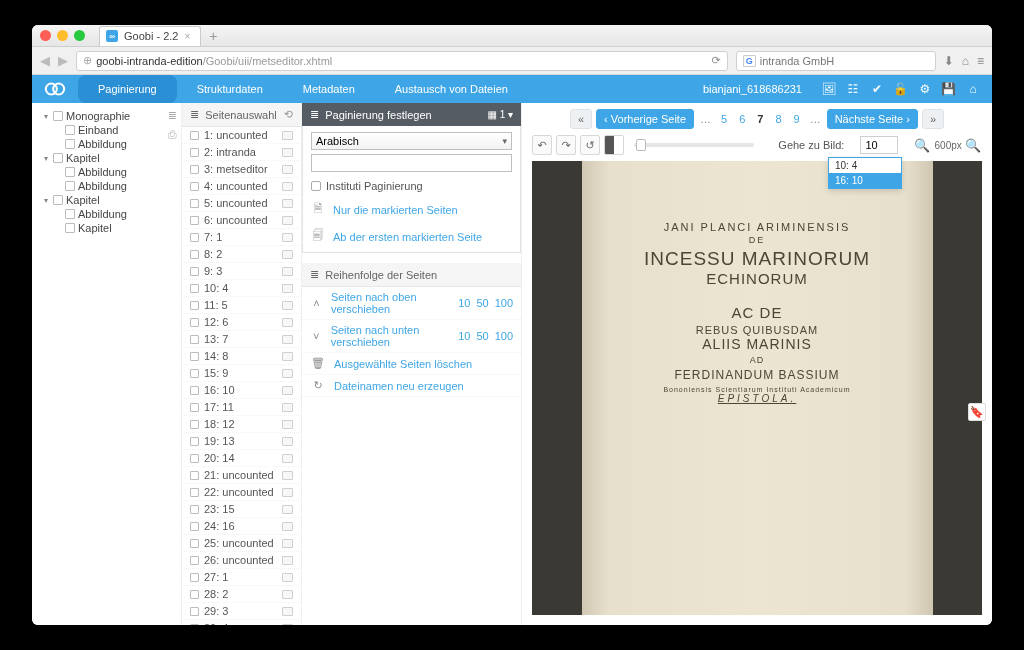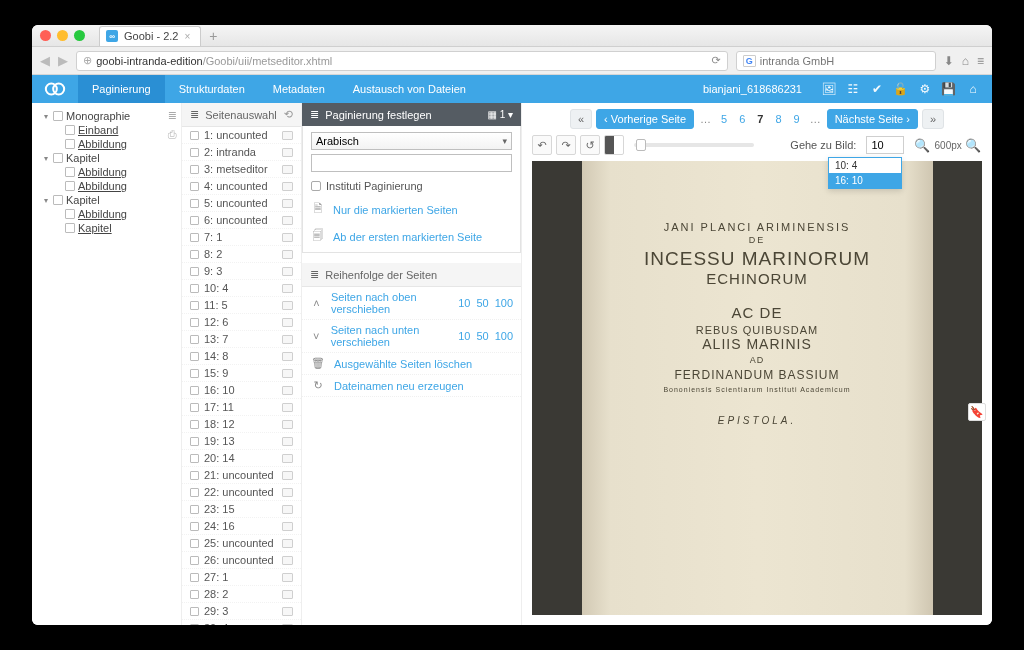--- a/index.html
+++ b/index.html
@@ -25,34 +25,34 @@
 .urlfield .host { color:#333; }
 .urlfield .reload { margin-left:auto; color:#888; font-size:11px; }
 .searchbox { width:200px; background:#fff; border:1px solid #d0d0d0; border-radius:3px; height:20px; display:flex; align-items:center; padding:0 6px; font-size:11px; color:#777; gap:4px;}
 .urlicons { display:flex; gap:8px; color:#888; font-size:12px; }
 
 
 .topnav { height:28px; background:#3ea6e6; display:flex; align-items:center; color:#fff; font-size:11px; }
 .brand { width:46px; display:flex; align-items:center; justify-content:center; height:100%; }
 .brand svg { width:22px; height:22px; }
 .navtabs { display:flex; height:100%; }
-.navtab { padding:0 14px; display:flex; align-items:center; height:100%; cursor:pointer; }
+.navtab { padding:0 20px; display:flex; align-items:center; height:100%; cursor:pointer;border-radius:8px; }
 .navtab.active { background:#2a8fd4; }
 .navright { margin-left:auto; display:flex; align-items:center; gap:10px; padding-right:12px; height:100%; }
 .navright .proj { padding:0 10px; }
 .navicon { width:14px; display:inline-flex; justify-content:center; font-size:12px; opacity:0.95; }
 
 
 .content { flex:1; display:flex; overflow:hidden; background:#fff; }
 
 .struct { width:150px; border-right:1px solid #eee; padding:6px 4px; font-size:11px; color:#444; position:relative; }
 .tree-row { display:flex; align-items:center; gap:3px; padding:1px 0; white-space:nowrap; }
 .tree-row .tog { width:8px; color:#888; font-size:8px; text-align:center; }
 .tree-row .ic { width:10px; height:10px; border:1px solid #bbb; border-radius:1px; }
-.ind1{padding-left:6px;} .ind2{padding-left:18px;text-decoration:underline;}
+.ind1{padding-left:6px;} .ind2{padding-left:18px;}
 .strut-icons { position:absolute; top:6px; right:4px; display:flex; flex-direction:column; gap:6px; color:#aaa; font-size:11px;}
 
 .col2 { width:120px; border-right:1px solid #eee; display:flex; flex-direction:column; }
 .panelhead { background:#f5f5f5; color:#666; font-size:11px; padding:5px 8px; border-bottom:1px solid #e6e6e6; display:flex; align-items:center; gap:6px; }
 .panelhead .right { margin-left:auto; color:#999; }
 .pagelist { flex:1; overflow-y:auto; font-size:11px; }
 .pagerow { display:flex; align-items:center; gap:5px; padding:2px 8px; border-bottom:1px dotted #f2f2f2; color:#555;}
 .pagerow .cb { width:9px; height:9px; border:1px solid #bbb; border-radius:1px; }
 .pagerow .thumb { margin-left:auto; width:11px; height:9px; border:1px solid #cfcfcf; background:#f7f7f7; border-radius:1px; }
 
@@ -76,42 +76,42 @@
 .pgbtn { background:#eef1f3; border:1px solid #dfe3e6; color:#666; border-radius:3px; height:20px; display:flex; align-items:center; padding:0 7px; }
 .pgbtn.blue { background:#3ea6e6; color:#fff; border-color:#3ea6e6; }
 .pgnum { color:#3ea6e6; padding:0 4px; cursor:pointer; }
 .pgnum.cur { color:#333; font-weight:bold; }
 .dots{color:#888; padding:0 2px;}
 
 .tools { display:flex; align-items:center; gap:4px; padding:0 10px 6px; font-size:11px; color:#555; position:relative;}
 .tbtn { width:20px; height:20px; border:1px solid #d7d7d7; border-radius:2px; display:flex; align-items:center; justify-content:center; background:#fafafa; color:#666; font-size:11px;}
 .slider { width:120px; height:4px; background:#e6e6e6; border-radius:2px; position:relative; margin:0 6px;}
 .slider .knob{ position:absolute; left:2px; top:-4px; width:10px; height:12px; background:#fff; border:1px solid #bbb; border-radius:2px;}
-.goto { margin-left:auto; display:flex; align-items:center; gap:10px;}
+.goto { margin-left:auto; display:flex; align-items:center; gap:16px;}
 .goto input { width:38px; height:18px; border:1px solid #cfcfcf; font-size:11px; padding:0 4px;}
 .zoom { display:flex; align-items:center; gap:4px; color:#3ea6e6; }
 .zoom .px { color:#666; font-size:10px;}
 
 .dropdown { position:absolute; right:90px; top:22px; width:74px; background:#fff; border:1px solid #3ea6e6; font-size:10px; z-index:5; box-shadow:0 2px 6px rgba(0,0,0,0.15);}
 .dropdown div { padding:2px 6px; color:#333;}
 .dropdown div.sel { background:#3ea6e6; color:#fff; }
 
 .scan { flex:1; margin:0 10px 10px; background:#3a3934; display:flex; align-items:flex-start; justify-content:center; overflow:hidden; position:relative;}
 .page { width:78%; height:100%; background:linear-gradient(90deg,#d2c9b4 0%, #e7e0cc 8%, #ece5d1 50%, #e7e0cc 92%, #cfc6b1 100%); display:flex; flex-direction:column; align-items:center; padding-top:60px; font-family:"Times New Roman", serif; color:#4b4636; text-align:right; }
 .page .l1{font-size:11px; letter-spacing:2px;}
 .page .l2{font-size:9px; letter-spacing:2px; margin-top:2px;}
 .page .l3{font-size:19px; letter-spacing:1px; margin-top:3px;}
 .page .l4{font-size:15px; letter-spacing:1px;}
 .page .l5{font-size:15px; letter-spacing:1px; margin-top:17px;}
 .page .l6{font-size:11px; letter-spacing:1px; margin-top:3px;}
 .page .l7{font-size:14px; letter-spacing:1px;}
 .page .l8{font-size:9px; letter-spacing:1px; margin-top:3px;}
 .page .l9{font-size:12px; letter-spacing:1px; margin-top:3px;}
 .page .l10{font-size:7px; letter-spacing:1px; margin-top:4px;}
-.page .l11{font-size:10px; font-style:italic; letter-spacing:3px; margin-top:22px;}
+.page .l11{font-size:10px; font-style:italic; letter-spacing:3px; margin-top:0;text-decoration:underline;}
 
 .bookmark { position:absolute; right:6px; top:300px; width:18px; height:18px; border:1px solid #ddd; background:#fff; border-radius:2px; display:flex; align-items:center; justify-content:center; color:#aaa; font-size:11px;}
 
 ::-webkit-scrollbar{width:0;height:0;}
 </style>
 </head>
 <body>
 
 <div class="mac-window">
 

